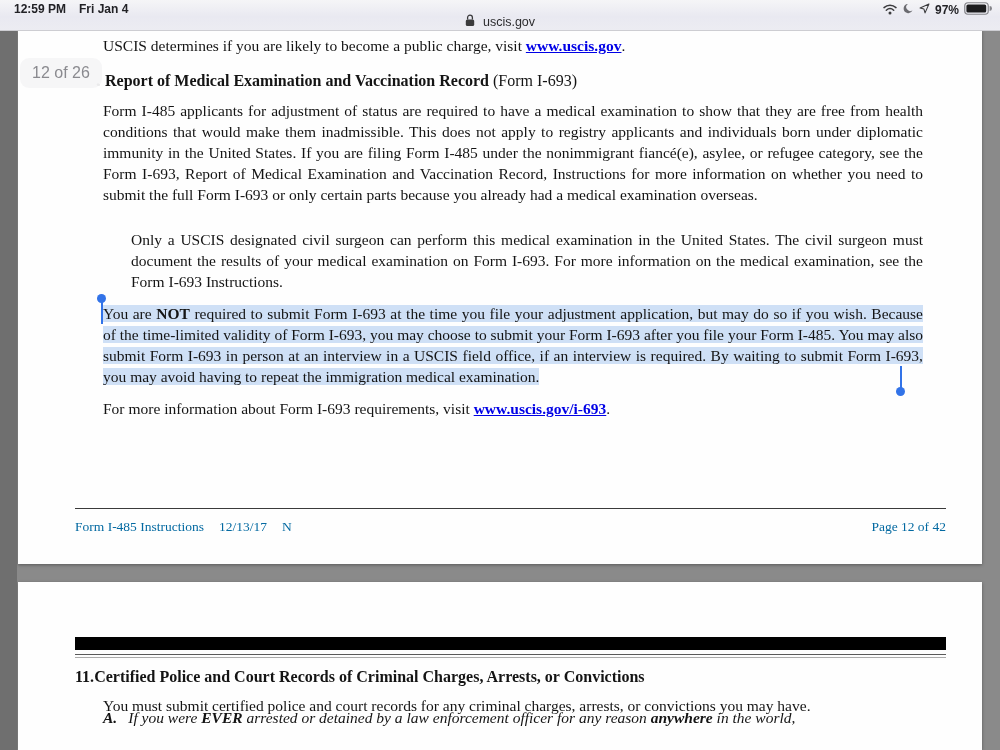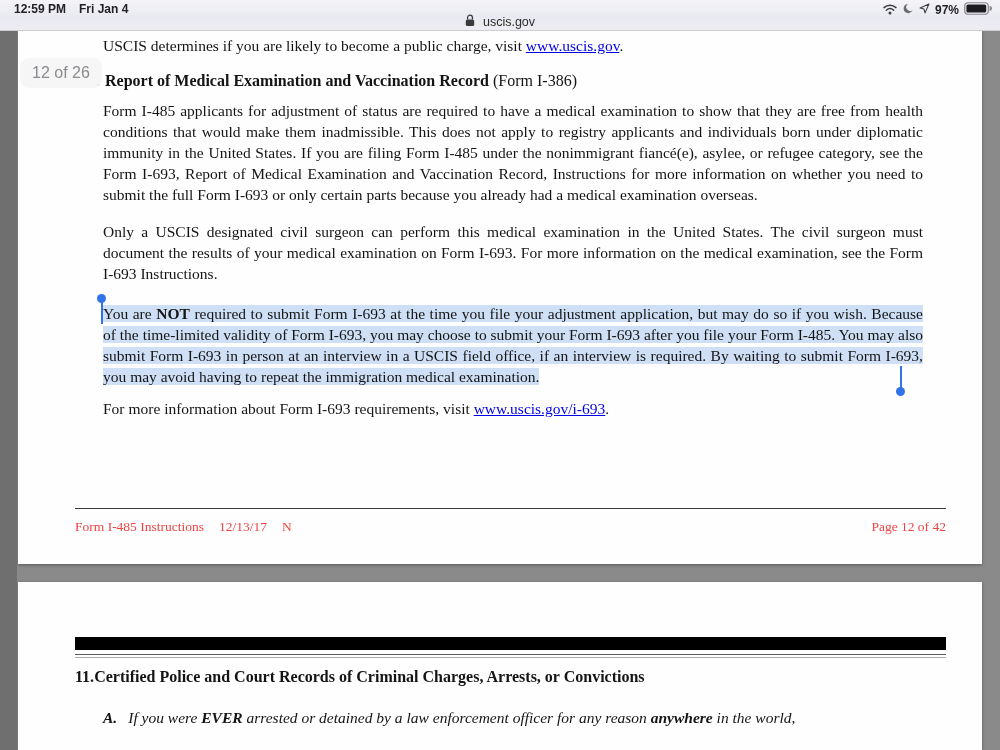--- a/index.html
+++ b/index.html
@@ -30,38 +30,38 @@
   .page{
     position:absolute;left:18px;width:964px;background:#fefefe;z-index:1;
     box-shadow:0 1px 3px rgba(0,0,0,.35);
   }
   .page1{top:30px;height:534px;overflow:hidden;}
   .page2{top:582px;height:168px;overflow:hidden;}
   .doc{font-family:"Liberation Serif",serif;font-size:15.5px;line-height:21px;color:#141414;}
   .block{position:absolute;left:85px;right:59px;text-align:justify;}
   .line{position:absolute;left:85px;right:59px;}
   b,.bold{font-weight:700;}
-  .doclink{color:#0000e6;font-weight:400;text-decoration:underline;cursor:pointer;}
+  .doclink{color:#0000e6;font-weight:700;text-decoration:underline;cursor:pointer;}
   
   .pill{
     position:absolute;left:2px;top:28px;z-index:4;
     background:rgba(246,246,247,.95);border-radius:9px;padding:4px 12px 5px 12px;
     font-family:"Liberation Sans",sans-serif;font-size:16px;color:#8a8a8f;
   }
   
   .heading{position:absolute;left:78px;top:40px;font-size:16px;}
   .heading .dot{margin-right:5px;font-weight:700;}
   
   .hl{background:#cfe0f6;margin-top:21px;}
   .sel-caret{position:absolute;width:2px;background:#3273e8;z-index:5;}
   .sel-dot{position:absolute;width:9px;height:9px;border-radius:50%;background:#3273e8;z-index:5;}
   
   .rule{position:absolute;left:57px;right:36px;top:478px;border-top:1.5px solid #3a3a3a;}
   .footer{position:absolute;left:57px;right:36px;top:486px;font-size:13.5px;
-    display:flex;justify-content:space-between;font-family:"Liberation Serif",serif;color:#ef4444;}
+    display:flex;justify-content:space-between;font-family:"Liberation Serif",serif;color:#0369a1;}
   .footer .fl span{margin-right:15px;}
   
   .blackbar{position:absolute;left:57px;right:36px;top:55px;height:13px;background:#000;}
   .dblline{position:absolute;left:57px;right:36px;top:72px;height:2px;
     border-top:1.5px solid #5a5a5a;border-bottom:1px solid #ababab;}
   .h11{position:absolute;left:57px;top:84px;font-weight:700;font-size:16px;}
   .h11 .num{}
   .itemA .letter{font-weight:700;margin-right:11px;}
 </style>
 </head>
@@ -118,26 +118,26 @@
 
     <div class="line" style="top:5px;">
       <span>USCIS determines if you are likely to become a public charge, visit </span><span class="doclink">www.uscis.gov</span><span>.</span>
     </div>
 
     <div class="pill">
       <span>12 of 26</span>
     </div>
 
     <div class="heading">
-      <span class="dot">.</span><b>Report of Medical Examination and Vaccination Record</b><span> (Form I-386)</span>
+      <span class="dot">.</span><b>Report of Medical Examination and Vaccination Record</b><span> (Form I-693)</span>
     </div>
 
     <div class="block" style="top:70px;">Form I-485 applicants for adjustment of status are required to have a medical examination to show that they are free from health conditions that would make them inadmissible.  This does not apply to registry applicants and individuals born under diplomatic immunity in the United States.  If you are filing Form I-485 under the nonimmigrant fiancé(e), asylee, or refugee category, see the Form I-693, Report of Medical Examination and Vaccination Record, Instructions for more information on whether you need to submit the full Form I-693 or only certain parts because you already had a medical examination overseas.</div>
 
-    <div class="block" style="top:191px;">Only a USCIS designated civil surgeon can perform this medical examination in the United States.  The civil surgeon must document the results of your medical examination on Form I-693.  For more information on the medical examination, see the Form I-693 Instructions.</div>
+    <div class="block" style="top:199px;margin-left:28px;">Only a USCIS designated civil surgeon can perform this medical examination in the United States.  The civil surgeon must document the results of your medical examination on Form I-693.  For more information on the medical examination, see the Form I-693 Instructions.</div>
 
     <div class="block" style="top:273px;">
       <span class="hl">You are </span><b class="hl">NOT</b><span class="hl"> required to submit Form I-693 at the time you file your adjustment application, but may do so if you wish.  Because of the time-limited validity of Form I-693, you may choose to submit your Form I-693 after you file your Form I-485.  You may also submit Form I-693 in person at an interview in a USCIS field office, if an interview is required.  By waiting to submit Form I-693, you may avoid having to repeat the immigration medical examination.</span>
     </div>
 
     <div class="sel-dot" style="left:79px;top:264px;"></div>
     <div class="sel-caret" style="left:83px;top:272px;height:22px;"></div>
     <div class="sel-caret" style="left:882px;top:336px;height:22px;"></div>
     <div class="sel-dot" style="left:878px;top:357px;"></div>
 
@@ -155,20 +155,21 @@
   </div>
 
   <div class="page page2 doc">
     <div class="blackbar"></div>
     <div class="dblline"></div>
 
     <div class="h11">
       <span class="num">11.</span><span>Certified Police and Court Records of Criminal Charges, Arrests, or Convictions</span>
     </div>
 
+    <div class="line" style="top:113px;">You must submit certified police and court records for any criminal charges, arrests, or convictions you may have.</div>
 
     <div class="line itemA" style="top:125px;font-style:italic;">
       <span class="letter">A.</span><span>If you were </span><b>EVER</b><span> arrested or detained by a law enforcement officer for any reason </span><b>anywhere</b><span> in the world,</span>
     </div>
 
     <div class="line" style="top:164px;left:110px;">including in the United States, and no charges were filed, submit:</div>
   </div>
 </div>
 
 </body></html>

